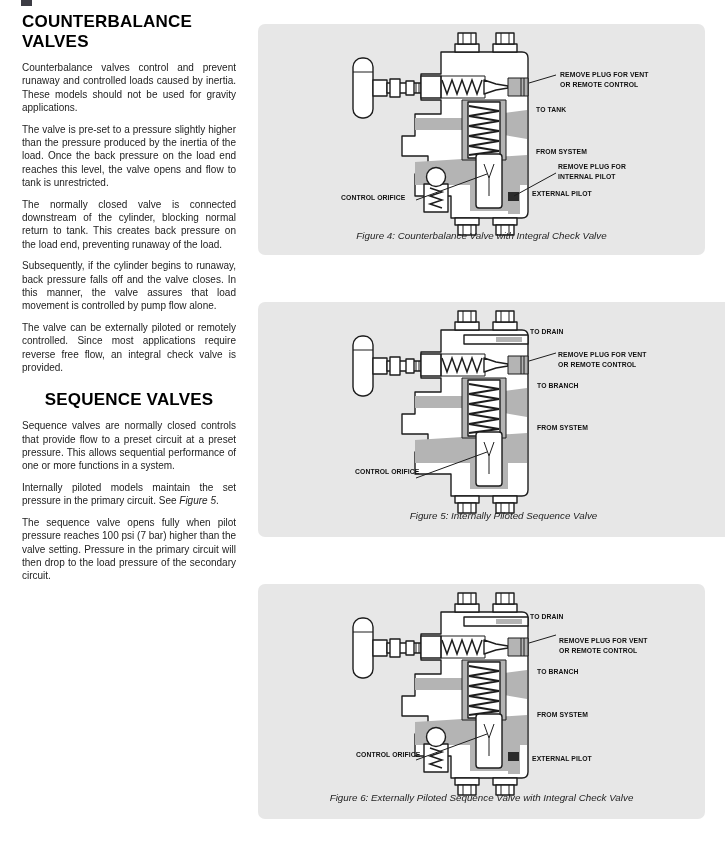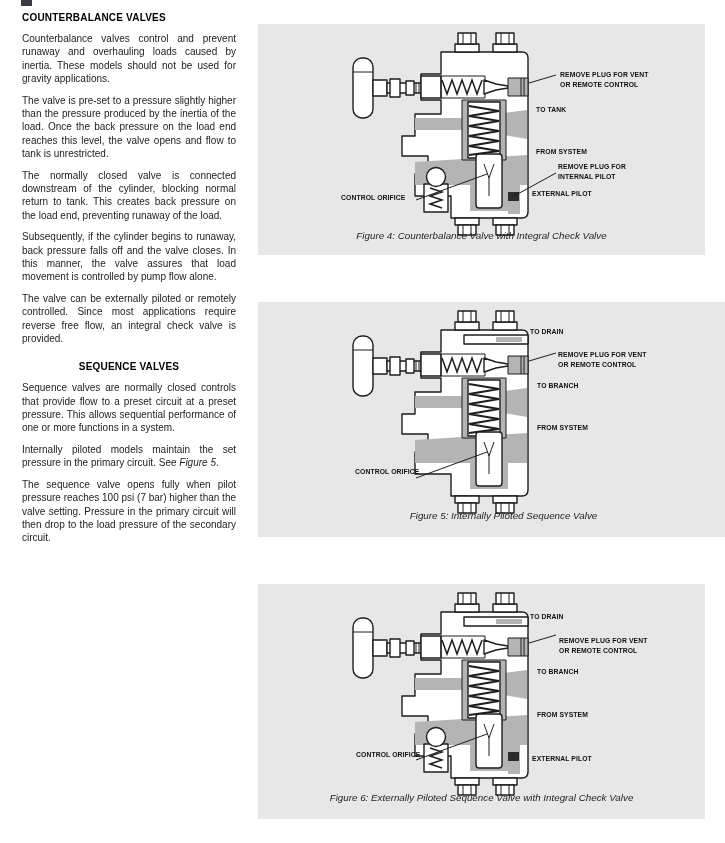--- a/index.html
+++ b/index.html
@@ -2,28 +2,28 @@
 <html lang="en"><head>
 <meta charset="utf-8">
 <style>
   html,body{margin:0;padding:0;background:#fff;}
   .page{position:relative;width:725px;height:843px;background:#ffffff;overflow:hidden;
         font-family:"Liberation Sans",sans-serif;}
   .scan-artifact{position:absolute;left:21px;top:0;width:11px;height:6px;background:#3c3c44;}
 
   
   .textcol{position:absolute;left:22px;top:12px;width:214px;color:#1c1c1c;}
-  .textcol h2{font-size:10px;font-weight:bold;color:#000;margin:0 0 9px 0;letter-spacing:.2px;}
+  .textcol h2{font-size:17px;font-weight:bold;color:#000;margin:0 0 9px 0;letter-spacing:.2px;}
   .textcol h2.second{margin-top:16px;text-align:center;}
   .textcol p{font-size:10px;line-height:13.3px;text-align:justify;margin:0 0 8.5px 0;
              hyphens:auto;-webkit-hyphens:auto;}
   .textcol p .em{font-style:italic;}
 
   
-  .panel{position:absolute;left:258px;width:447px;background:#e7e7e7;}
+  .panel{position:absolute;left:258px;width:447px;background:#e7e7e7;border-radius:7px;}
   #panel4{top:24px;height:231px;}
   #panel5{top:302px;height:235px;padding-left:44px;}
   #panel6{top:572px;height:235px;margin-top:12px;}
   .panel svg.valve{position:absolute;left:0;top:2px;width:452px;height:212px;}
   .flabel{position:absolute;font-weight:bold;font-size:6.8px;line-height:10px;color:#101010;
           white-space:pre-line;letter-spacing:.1px;}
   .fcaption{position:absolute;left:0;right:0;top:206px;text-align:center;font-style:italic;
             font-size:9.8px;color:#1e1e1e;}
   #panel5 .fcaption{top:208px;}
   #panel6 .fcaption{top:208px;}
@@ -45,21 +45,21 @@
   .fig-6 .v-internal-leader{display:none;}
 </style>
 </head>
 <body>
 
 <div class="page">
   <div class="scan-artifact"></div>
 
   <div class="textcol">
     <h2>COUNTERBALANCE VALVES</h2>
-    <p>Counterbalance valves control and prevent runaway and overhauling loads caused by inertia. These models should not be used for gravity applications.</p>
+    <p>Counterbalance valves control and prevent runaway and controlled loads caused by inertia. These models should not be used for gravity applications.</p>
     <p>The valve is pre-set to a pressure slightly higher than the pressure produced by the inertia of the load. Once the back pressure on the load end reaches this level, the valve opens and flow to tank is unrestricted.</p>
     <p>The normally closed valve is connected downstream of the cylinder, blocking normal return to tank. This creates back pressure on the load end, preventing runaway of the load.</p>
     <p>Subsequently, if the cylinder begins to runaway, back pressure falls off and the valve closes. In this manner, the valve assures that load movement is controlled by pump flow alone.</p>
     <p>The valve can be externally piloted or remotely controlled. Since most applications require reverse free flow, an integral check valve is provided.</p>
 
     <h2 class="second">SEQUENCE VALVES</h2>
     <p>Sequence valves are normally closed controls that provide flow to a preset circuit at a preset pressure. This allows sequential performance of one or more functions in a system.</p>
     <p><span>Internally piloted models maintain the set pressure in the primary circuit. See </span><span class="em">Figure 5</span><span>.</span></p>
     <p>The sequence valve opens fully when pilot pressure reaches 100 psi (7 bar) higher than the valve setting. Pressure in the primary circuit will then drop to the load pressure of the secondary circuit.</p>
   </div>

